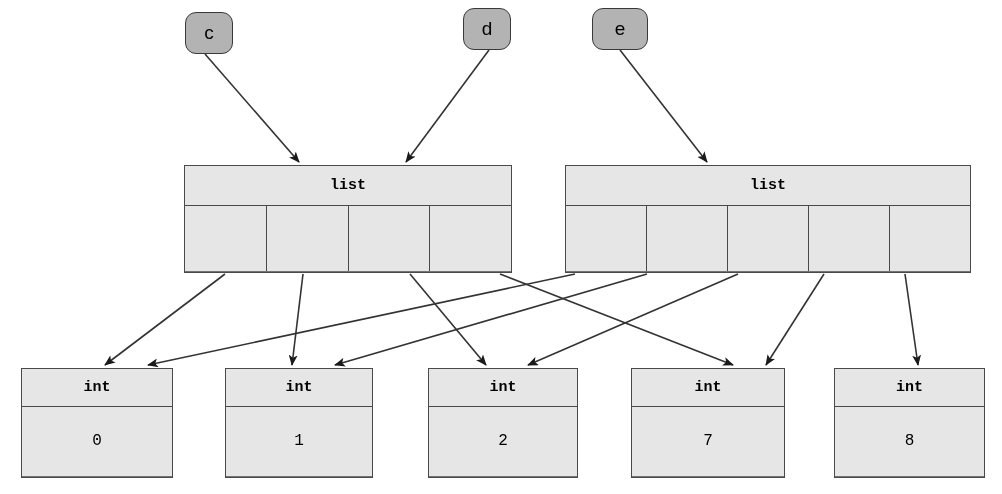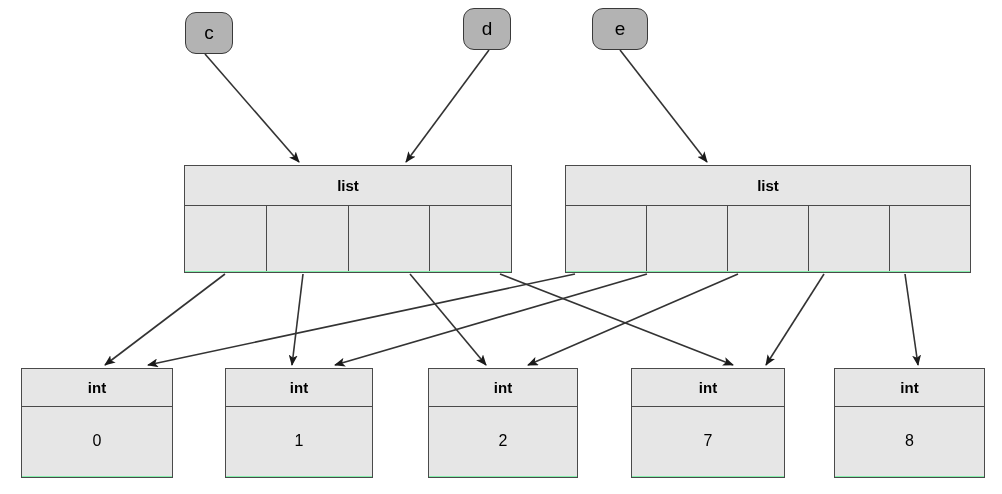--- a/index.html
+++ b/index.html
@@ -36,22 +36,23 @@
     justify-content: center;
     font-size: 19px;
     color: #000000;
     font-family: "Liberation Sans", sans-serif;
     z-index: 3;
   }
   .obj-box {
     position: absolute;
     box-sizing: border-box;
     border: 1.6px solid #4a4a4a;
-    background: #86efac;
+    background: #737373;
     z-index: 2;
+    font-family: Liberation Mono, monospace;
   }
   .obj-header {
     box-sizing: border-box;
     border-bottom: 1.6px solid #4a4a4a;
     display: flex;
     align-items: center;
     justify-content: center;
     font-weight: bold;
     font-size: 15px;
     color: #000000;

